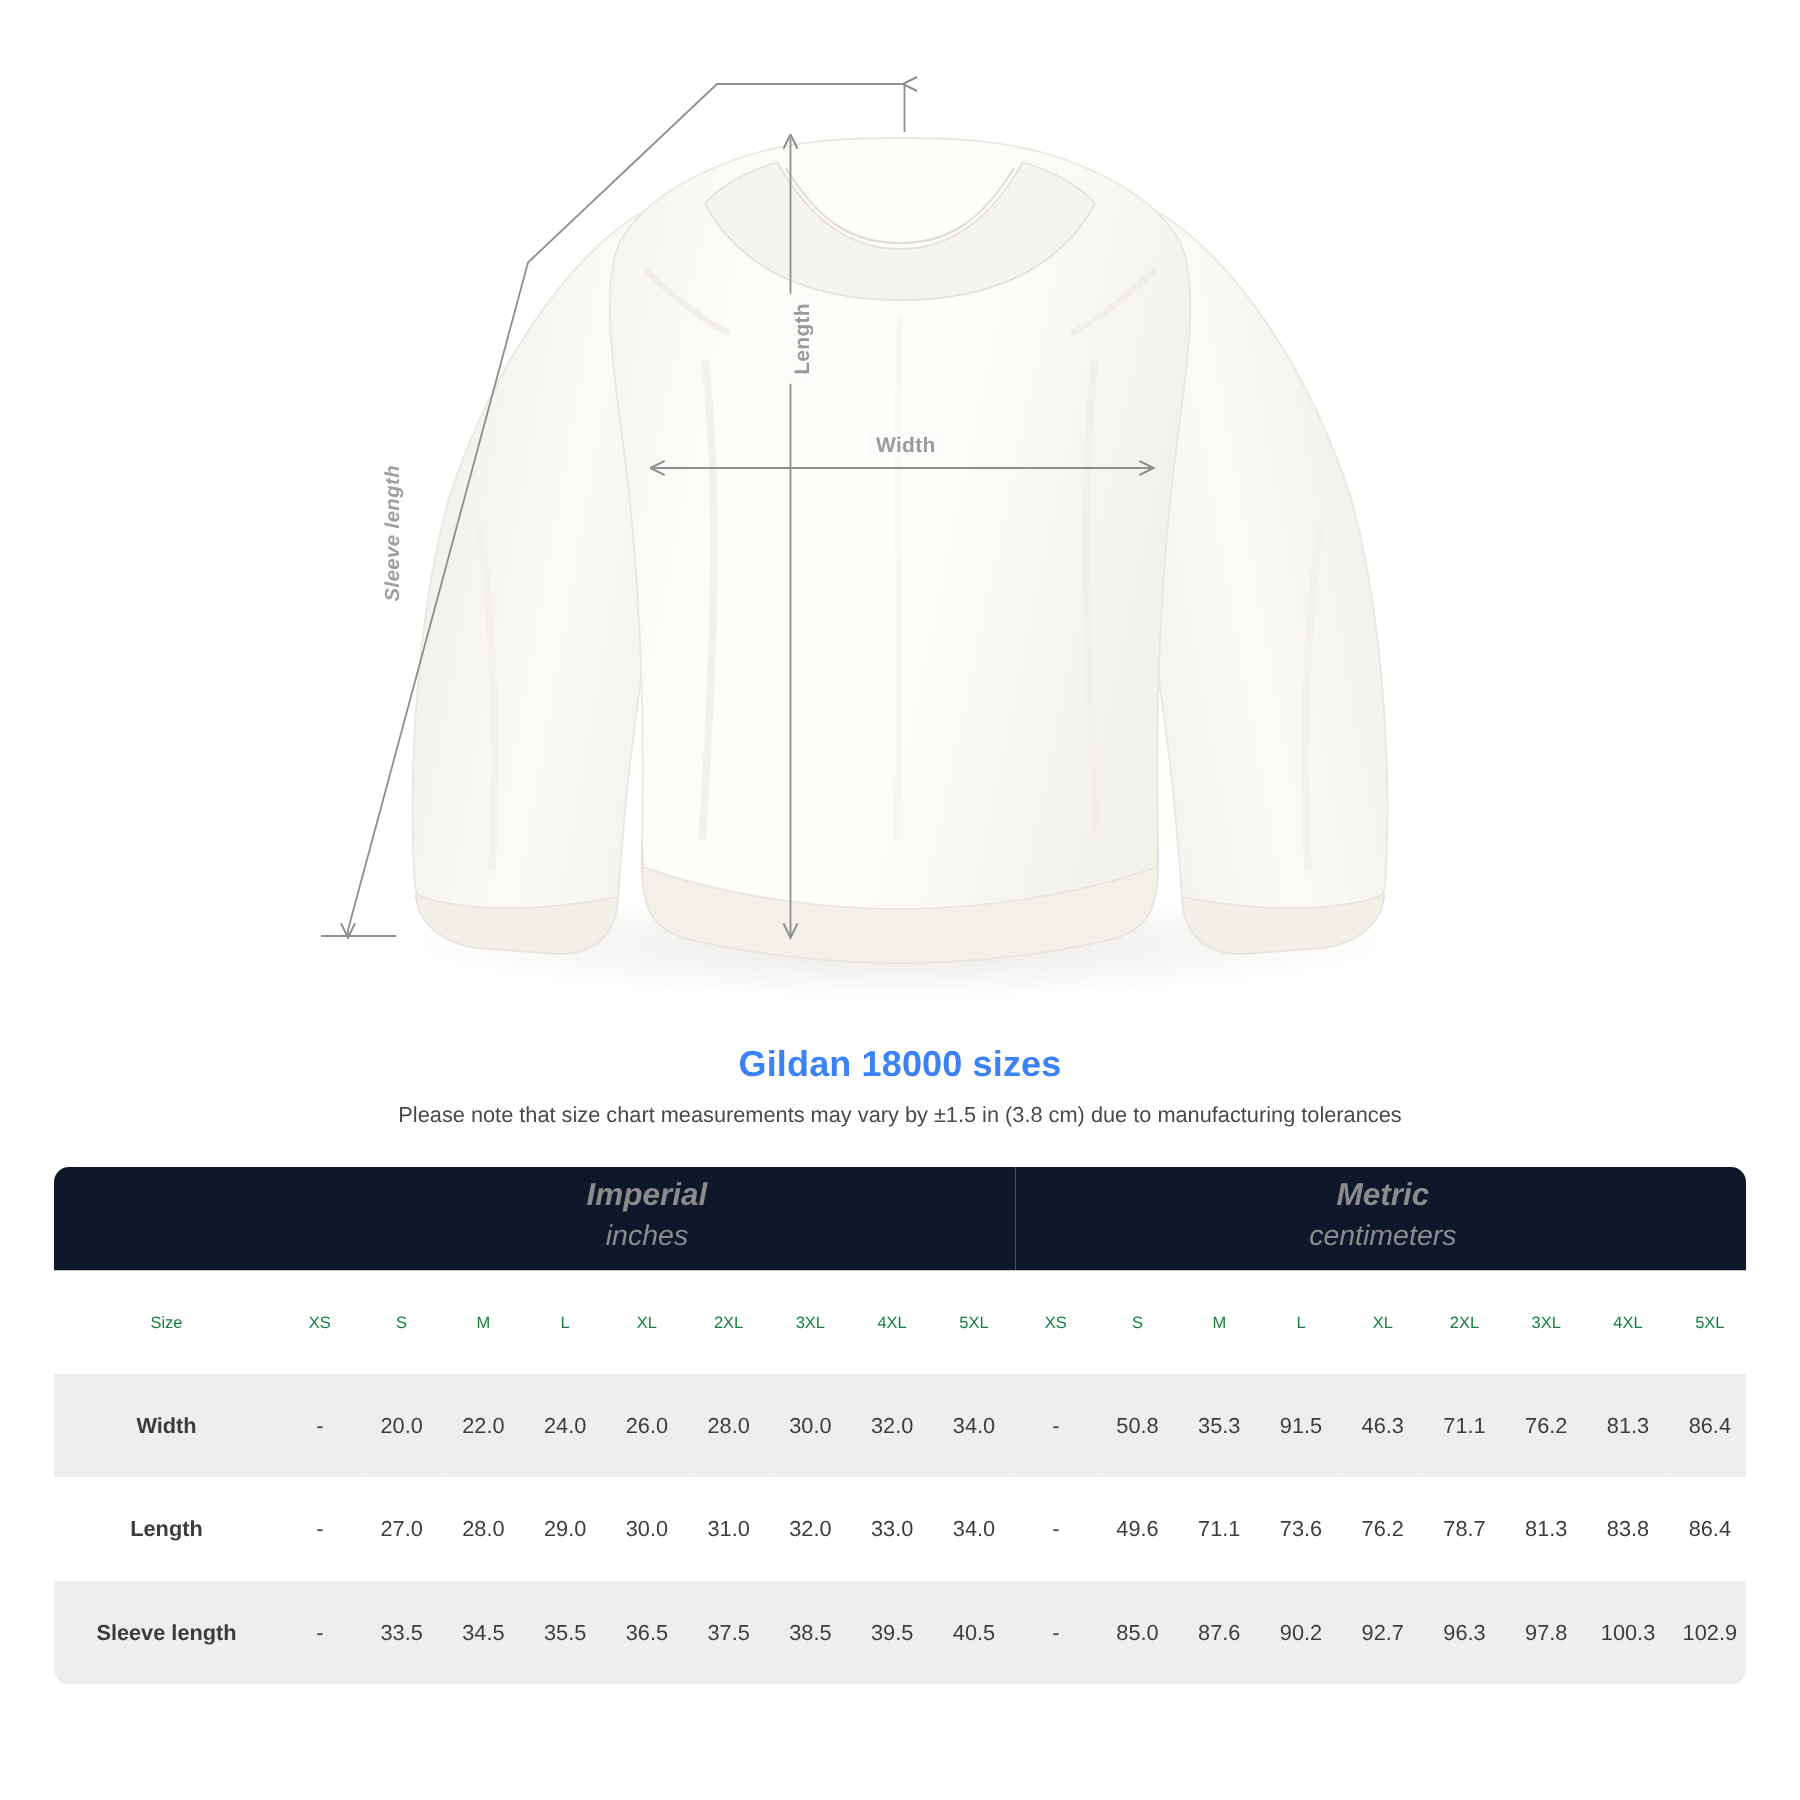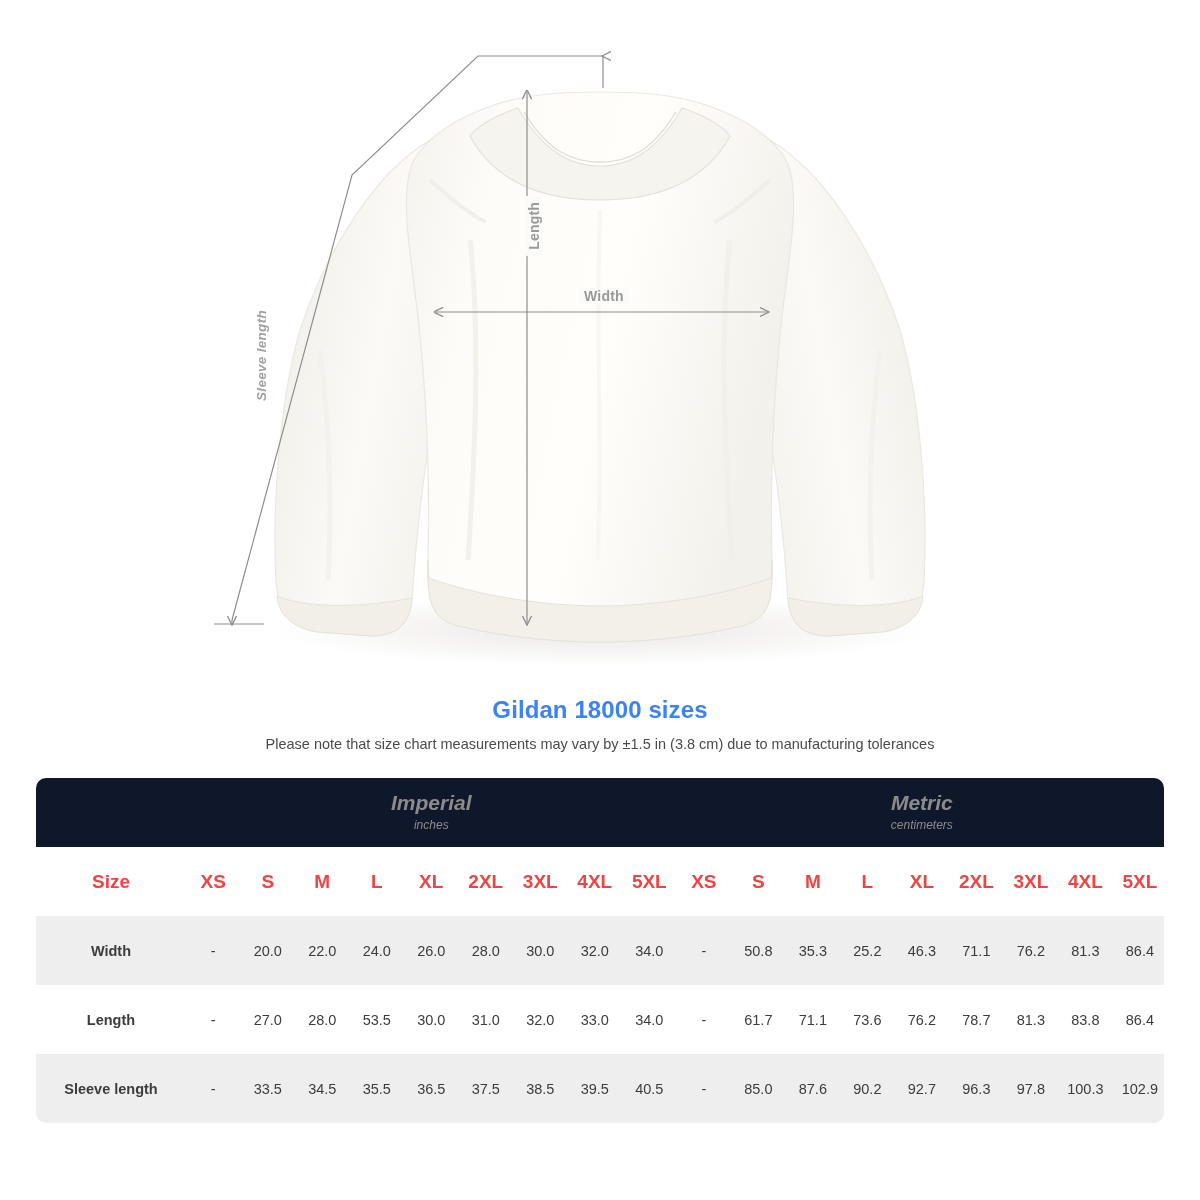--- a/index.html
+++ b/index.html
@@ -111,30 +111,30 @@
     height: 94px;
   }
   .unit-system {
     font-size: 21px;
     font-weight: bold;
     font-style: italic;
     color: #8b8b8b;
     line-height: 1.25;
   }
   .unit-sub {
-    font-size: 12px;
+    font-size: 19px;
     font-style: italic;
     color: #8b8b8b;
     line-height: 1.6;
   }
   tr.header-row td {
     background: #ffffff;
-    font-weight: bold;
-    font-size: 19px;
-    color: #ef4444;
+    font-weight: normal;
+    font-size: 11px;
+    color: #15803d;
   }
   tr.data-row.odd td { background: #eeeeee; }
   tr.data-row.even td { background: #ffffff; }
   td.rowlabel {
     font-weight: bold;
     font-size: 15px;
     color: #2f2f2f;
     text-align: center;
   }
   .col-label { width: 150px; }
@@ -324,41 +324,41 @@
           <td>22.0</td>
           <td>24.0</td>
           <td>26.0</td>
           <td>28.0</td>
           <td>30.0</td>
           <td>32.0</td>
           <td>34.0</td>
           <td>-</td>
           <td>50.8</td>
           <td>35.3</td>
-          <td>25.2</td>
+          <td>91.5</td>
           <td>46.3</td>
           <td>71.1</td>
           <td>76.2</td>
           <td>81.3</td>
           <td>86.4</td>
         </tr>
 
         <tr class="data-row even">
           <td class="rowlabel">Length</td>
           <td>-</td>
           <td>27.0</td>
           <td>28.0</td>
-          <td>53.5</td>
+          <td>29.0</td>
           <td>30.0</td>
           <td>31.0</td>
           <td>32.0</td>
           <td>33.0</td>
           <td>34.0</td>
           <td>-</td>
-          <td>61.7</td>
+          <td>49.6</td>
           <td>71.1</td>
           <td>73.6</td>
           <td>76.2</td>
           <td>78.7</td>
           <td>81.3</td>
           <td>83.8</td>
           <td>86.4</td>
         </tr>
 
         <tr class="data-row odd">

